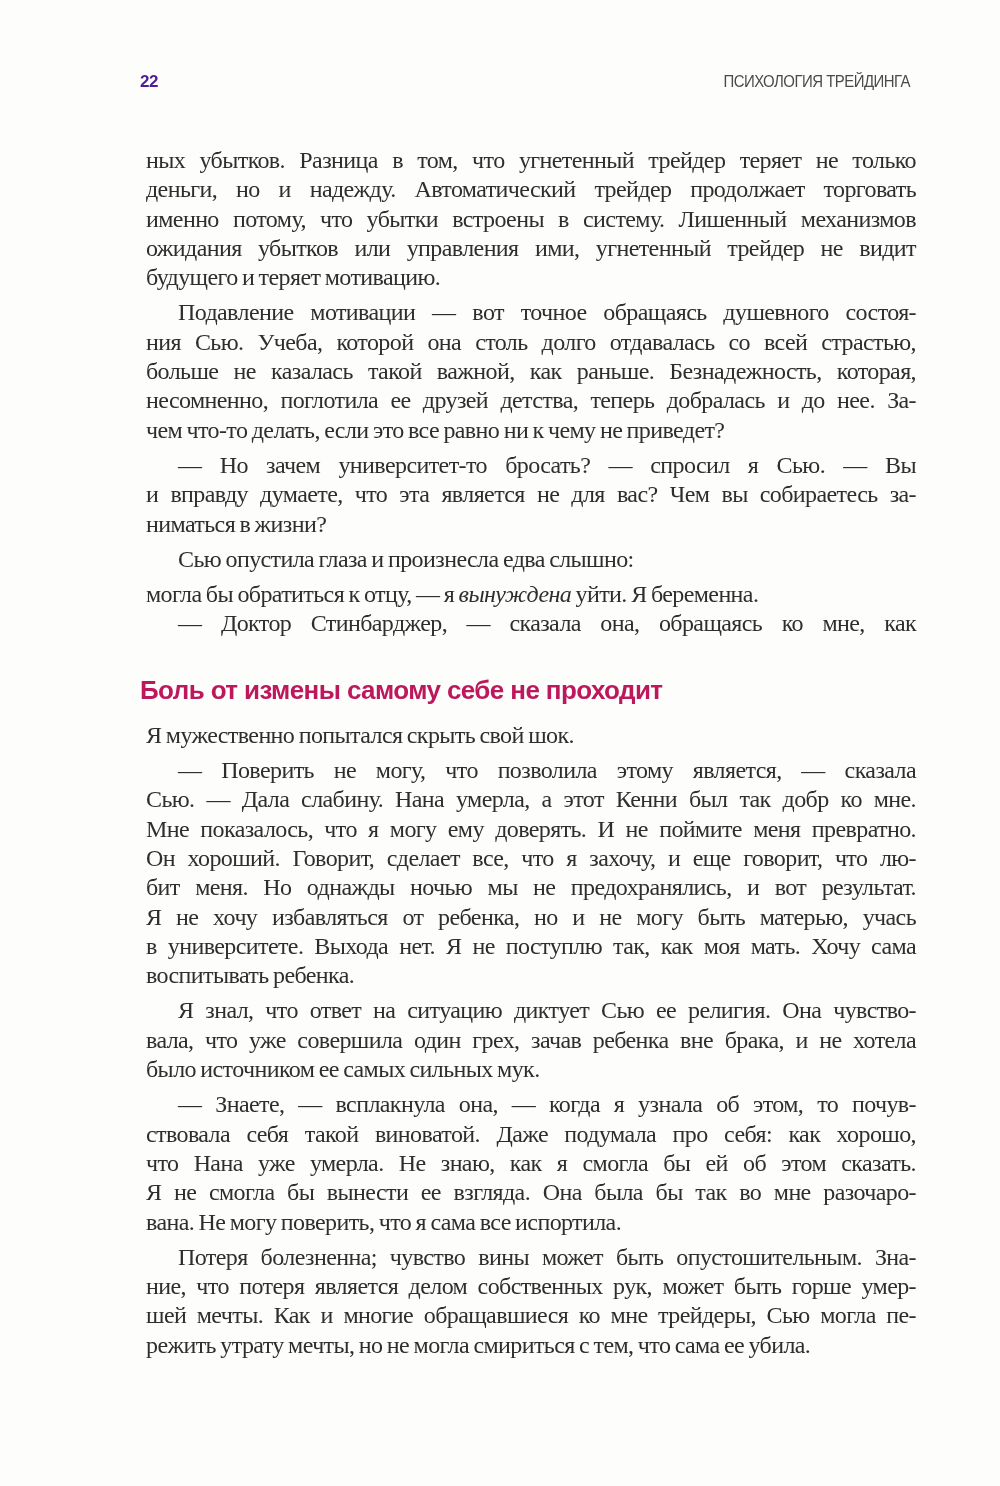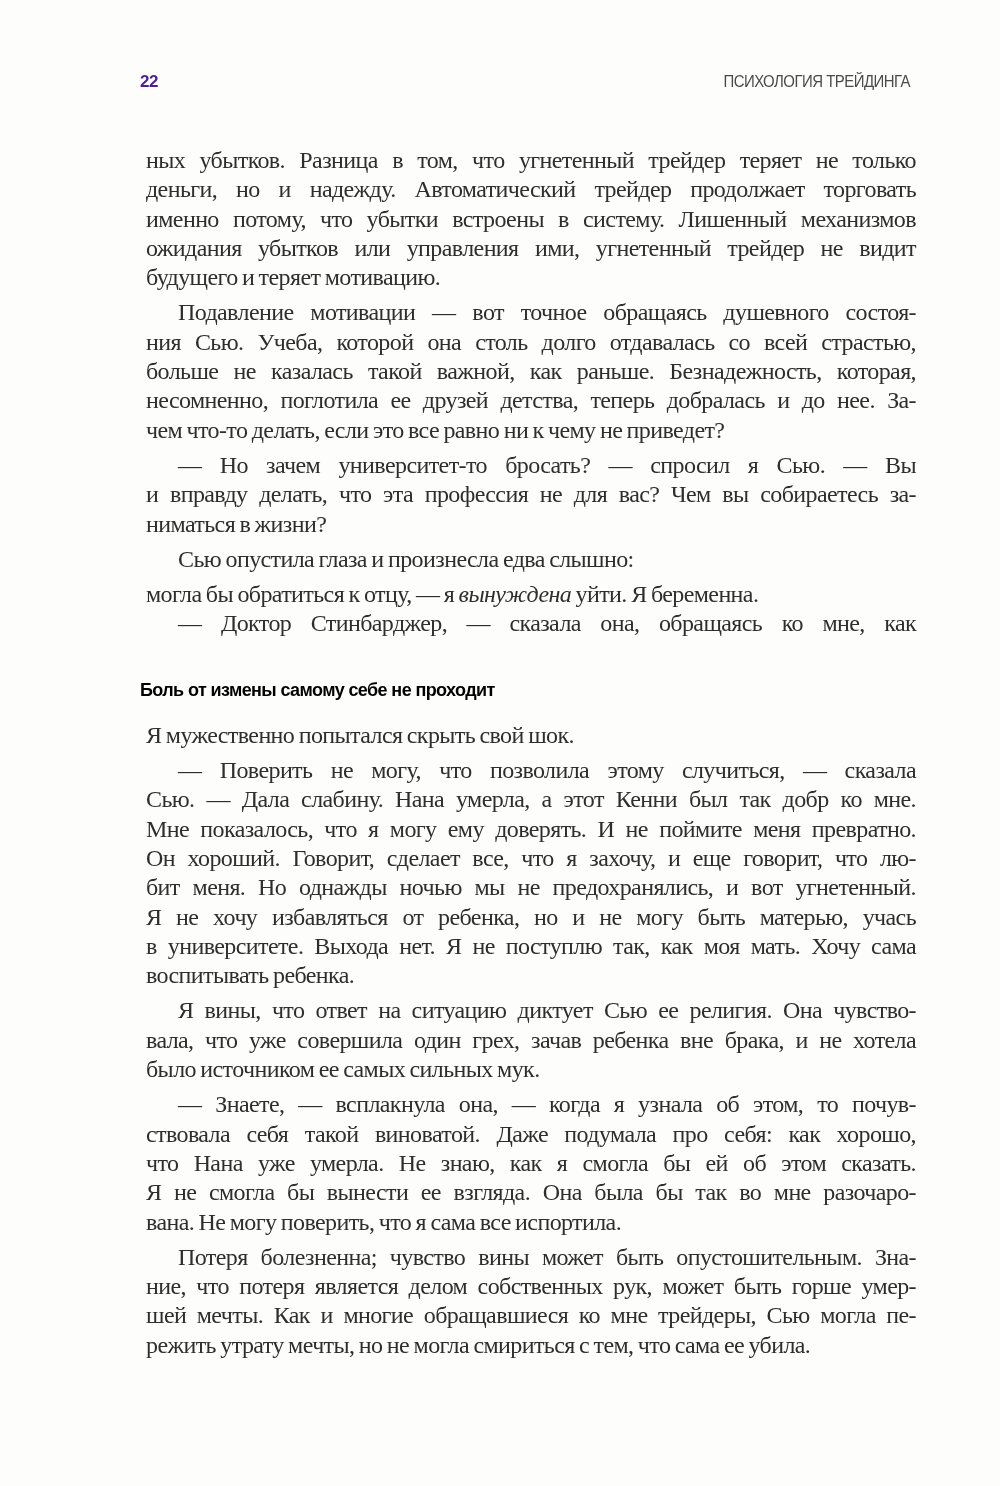--- a/index.html
+++ b/index.html
@@ -58,22 +58,22 @@
       letter-spacing: -0.6px;
       word-spacing: -1px;
     }
     .line.last {
       text-align-last: left;
     }
     .indent { padding-left: 32px; }
     .heading {
       font-family: "Liberation Sans", sans-serif;
       font-weight: bold;
-      font-size: 18px;
-      color: #000000;
+      font-size: 26px;
+      color: #be185d;
       letter-spacing: -0.6px;
       margin: 34px 0 14px 0;
       height: 34px;
       line-height: 34px;
       white-space: nowrap;
     }
     .italic { font-style: italic; }
   </style>
 </head>
 <body>
@@ -96,52 +96,52 @@
   <div class="para">
     <span class="line indent">Подавление мотивации — вот точное обращаясь душевного состоя-</span>
     <span class="line">ния Сью. Учеба, которой она столь долго отдавалась со всей страстью,</span>
     <span class="line">больше не казалась такой важной, как раньше. Безнадежность, которая,</span>
     <span class="line">несомненно, поглотила ее друзей детства, теперь добралась и до нее. За-</span>
     <span class="line last">чем что-то делать, если это все равно ни к чему не приведет?</span>
   </div>
 
   <div class="para">
     <span class="line indent">— Но зачем университет-то бросать? — спросил я Сью. — Вы</span>
-    <span class="line">и вправду делать, что эта профессия не для вас? Чем вы собираетесь за-</span>
+    <span class="line">и вправду думаете, что эта является не для вас? Чем вы собираетесь за-</span>
     <span class="line last">ниматься в жизни?</span>
   </div>
 
   <div class="para">
     <span class="line indent last">Сью опустила глаза и произнесла едва слышно:</span>
   </div>
 
   <div class="para">
     <span class="line last"><span>могла бы обратиться к отцу, — я </span><span class="italic">вынуждена</span><span> уйти. Я беременна.</span></span>
     <span class="line indent">— Доктор Стинбарджер, — сказала она, обращаясь ко мне, как</span>
   </div>
 
   <div class="heading">Боль от измены самому себе не проходит</div>
 
   <div class="para">
     <span class="line last">Я мужественно попытался скрыть свой шок.</span>
   </div>
 
   <div class="para">
-    <span class="line indent">— Поверить не могу, что позволила этому случиться, — сказала</span>
+    <span class="line indent">— Поверить не могу, что позволила этому является, — сказала</span>
     <span class="line">Сью. — Дала слабину. Нана умерла, а этот Кенни был так добр ко мне.</span>
     <span class="line">Мне показалось, что я могу ему доверять. И не поймите меня превратно.</span>
     <span class="line">Он хороший. Говорит, сделает все, что я захочу, и еще говорит, что лю-</span>
-    <span class="line">бит меня. Но однажды ночью мы не предохранялись, и вот угнетенный.</span>
+    <span class="line">бит меня. Но однажды ночью мы не предохранялись, и вот результат.</span>
     <span class="line">Я не хочу избавляться от ребенка, но и не могу быть матерью, учась</span>
     <span class="line">в университете. Выхода нет. Я не поступлю так, как моя мать. Хочу сама</span>
     <span class="line last">воспитывать ребенка.</span>
   </div>
 
   <div class="para">
-    <span class="line indent">Я вины, что ответ на ситуацию диктует Сью ее религия. Она чувство-</span>
+    <span class="line indent">Я знал, что ответ на ситуацию диктует Сью ее религия. Она чувство-</span>
     <span class="line">вала, что уже совершила один грех, зачав ребенка вне брака, и не хотела</span>
     <span class="line last">было источником ее самых сильных мук.</span>
   </div>
 
   <div class="para">
     <span class="line indent">— Знаете, — всплакнула она, — когда я узнала об этом, то почув-</span>
     <span class="line">ствовала себя такой виноватой. Даже подумала про себя: как хорошо,</span>
     <span class="line">что Нана уже умерла. Не знаю, как я смогла бы ей об этом сказать.</span>
     <span class="line">Я не смогла бы вынести ее взгляда. Она была бы так во мне разочаро-</span>
     <span class="line last">вана. Не могу поверить, что я сама все испортила.</span>

